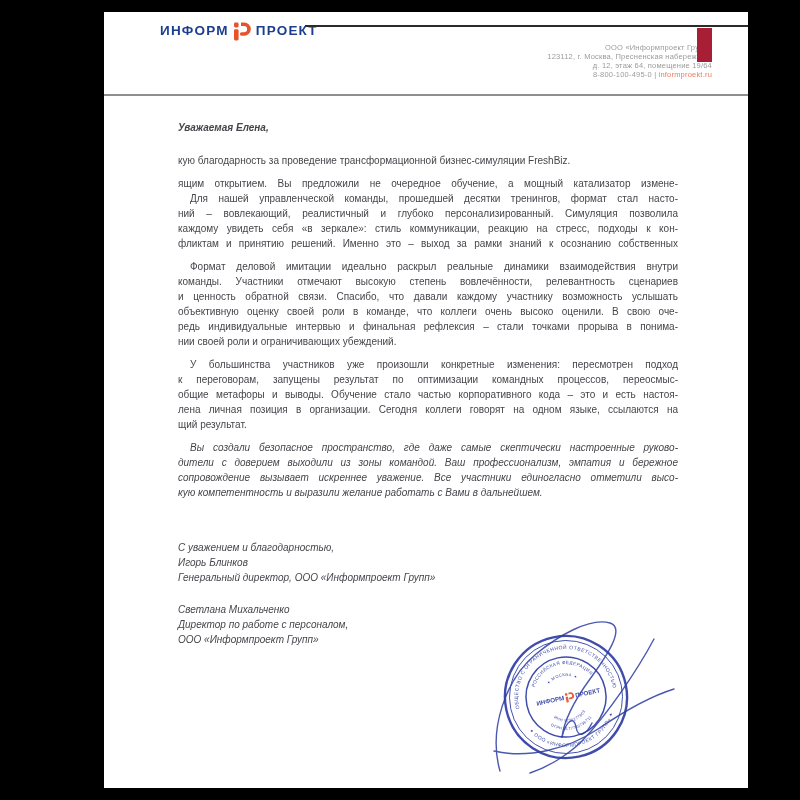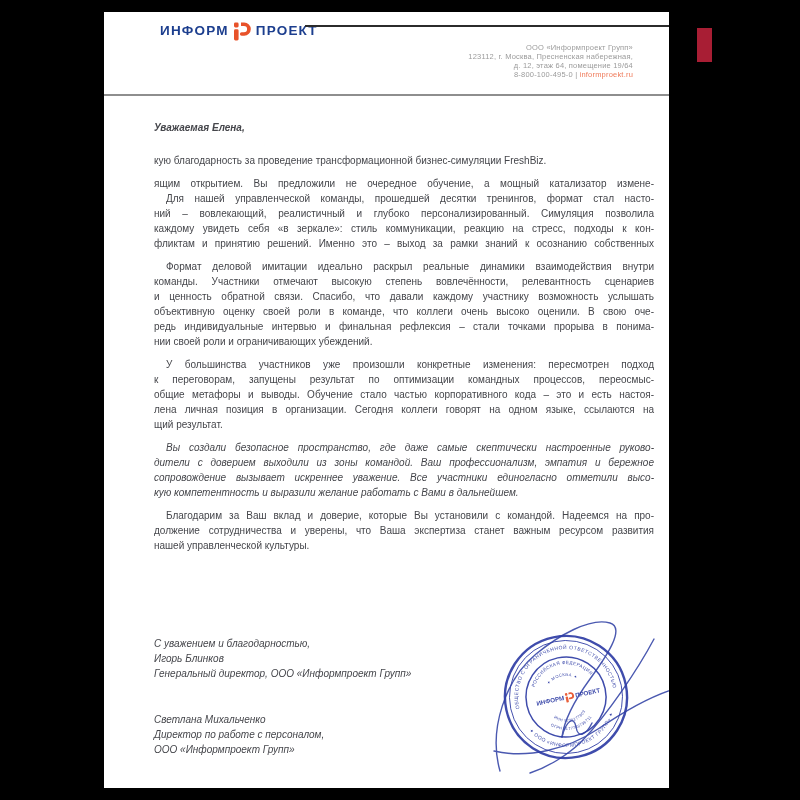--- a/index.html
+++ b/index.html
@@ -1,39 +1,39 @@
 <!DOCTYPE html>
 <html><head>
 <meta charset="utf-8">
 <style>
   html,body{margin:0;padding:0;}
   body{width:800px;height:800px;background:#000;position:relative;overflow:hidden;
        font-family:"Liberation Sans",sans-serif;}
-  .page{position:absolute;left:104px;top:12px;width:565px;height:776px;background:#ffffff;overflow:hidden;}
+  .page{position:absolute;left:104px;top:12px;width:644px;height:776px;background:#ffffff;overflow:hidden;}
   .bleed-tab{position:absolute;left:697px;top:28px;width:15px;height:34px;}
 
   
   .logo{position:absolute;left:56px;top:8px;height:22px;display:flex;align-items:center;}
   .logo-word{font-weight:bold;font-size:13.5px;letter-spacing:1.2px;line-height:22px;}
   .logo-icon{margin:0 5px;display:block;}
   .header-rule{position:absolute;left:201px;right:0;top:13px;height:2px;}
   .contact{position:absolute;right:36px;top:31px;text-align:right;font-size:7.5px;line-height:9px;letter-spacing:0.2px;}
   .gray-rule{position:absolute;left:0;right:0;top:82px;height:2px;}
 
   
-  .letter{position:absolute;left:50px;top:108px;width:500px;font-size:10px;line-height:15px;}
+  .letter{position:absolute;left:74px;top:108px;width:500px;font-size:10px;line-height:15px;}
   .greeting{font-style:italic;font-weight:bold;margin-bottom:18px;}
   .para{margin-bottom:8px;}
   .para.p5{margin-top:5px;font-style:italic;}
   .ln{text-align:justify;text-align-last:justify;-moz-text-align-last:justify;}
   .ln.first{text-indent:12px;}
   .ln.last{text-align-last:left;-moz-text-align-last:left;}
   .sig-block{font-style:italic;}
-  .sig-block.b1{margin-top:83px;}
-  .sig-block.b2{margin-top:31px;}
+  .sig-block.b1{margin-top:40px;}
+  .sig-block.b2{margin-top:17px;}
 
   
   .stampwrap{position:absolute;left:374px;top:597px;width:216px;height:190px;}
 </style>
 </head>
 <body>
 
 <div class="page">
 
   <div class="logo">
@@ -85,25 +85,20 @@
           <div class="ln">общие метафоры и выводы. Обучение стало частью корпоративного кода – это и есть настоя-</div>
           <div class="ln">лена личная позиция в организации. Сегодня коллеги говорят на одном языке, ссылаются на</div>
           <div class="ln last">щий результат.</div>
         </div>
         <div class="para p5">
           <div class="ln first">Вы создали безопасное пространство, где даже самые скептически настроенные руково-</div>
           <div class="ln">дители с доверием выходили из зоны командой. Ваш профессионализм, эмпатия и бережное</div>
           <div class="ln">сопровождение вызывает искреннее уважение. Все участники единогласно отметили высо-</div>
           <div class="ln last">кую компетентность и выразили желание работать с Вами в дальнейшем.</div>
         </div>
-        <div class="para p6">
-          <div class="ln first">Благодарим за Ваш вклад и доверие, которые Вы установили с командой. Надеемся на про-</div>
-          <div class="ln">должение сотрудничества и уверены, что Ваша экспертиза станет важным ресурсом развития</div>
-          <div class="ln last">нашей управленческой культуры.</div>
-        </div>
       </div>
     <div class="sig-block b1" id="sig1">
         <div class="sigln first">С уважением и благодарностью,</div>
         <div class="sigln">Игорь Блинков</div>
         <div class="sigln last">Генеральный директор, ООО «Информпроект Групп»</div>
       </div>
     <div class="sig-block b2" id="sig2">
         <div class="sigln first">Светлана Михальченко</div>
         <div class="sigln">Директор по работе с персоналом,</div>
         <div class="sigln last">ООО «Информпроект Групп»</div>

